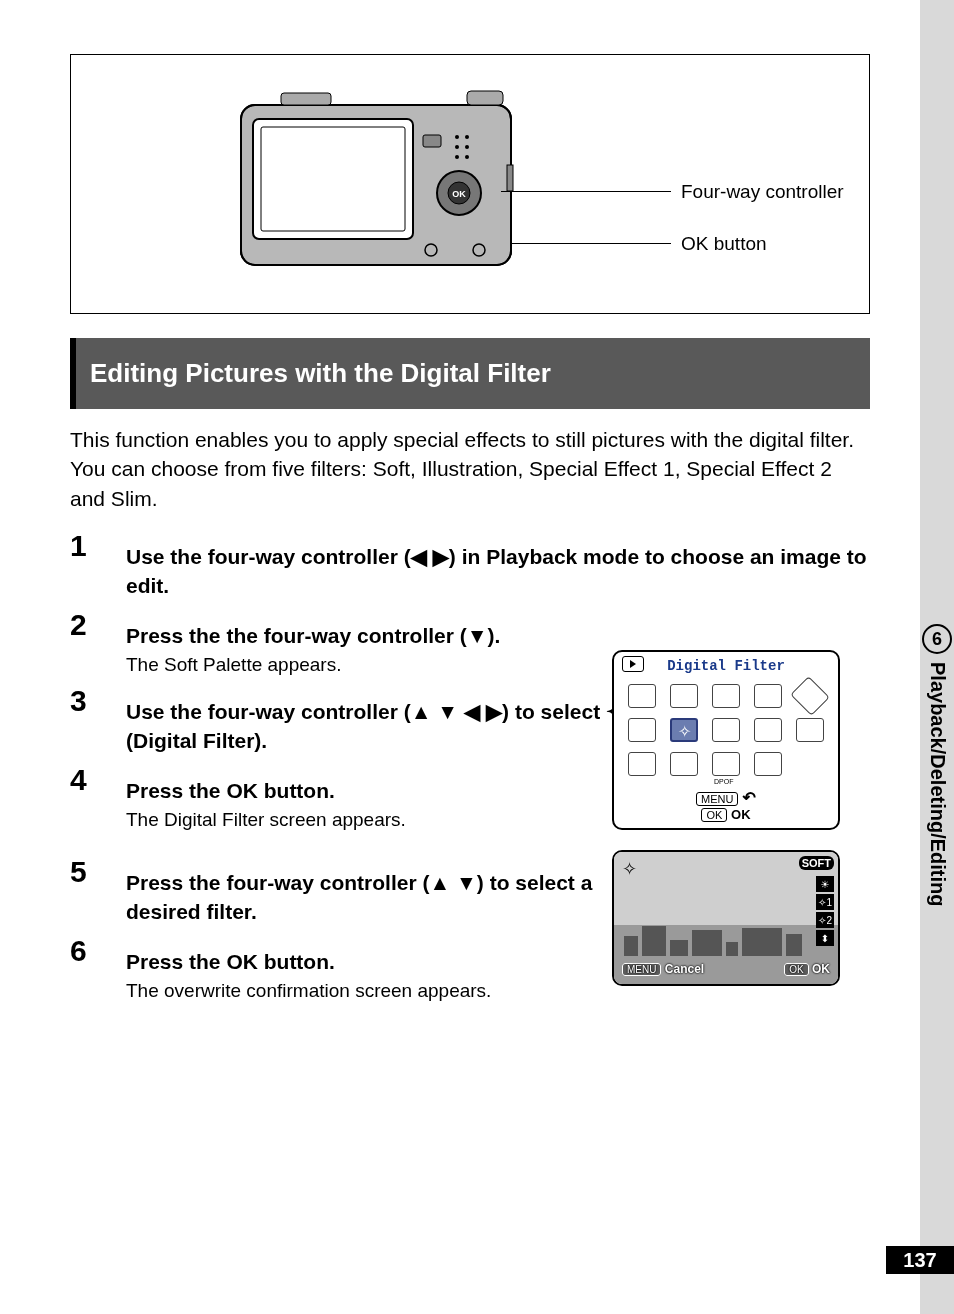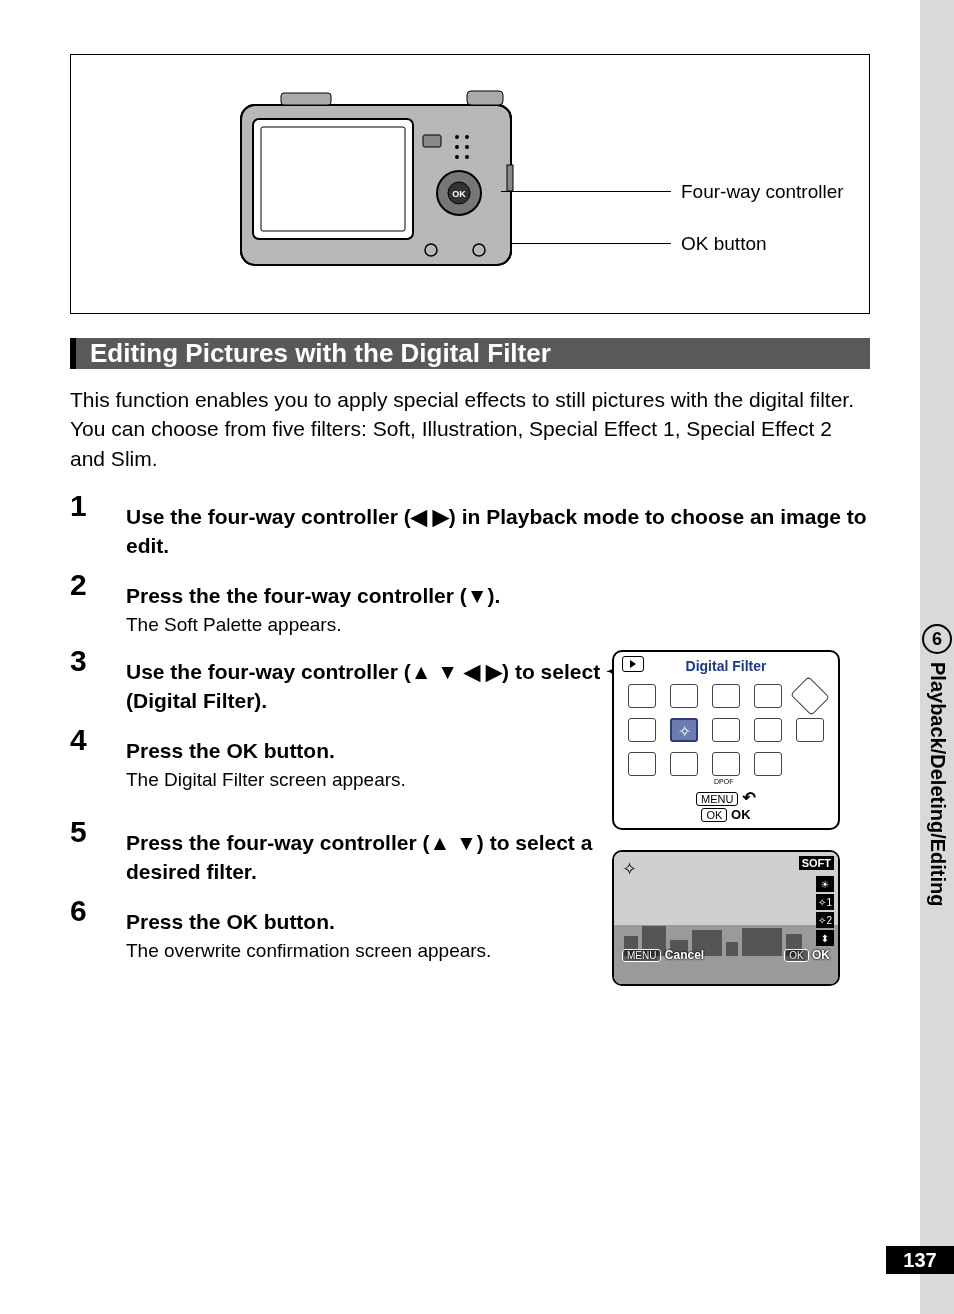--- a/index.html
+++ b/index.html
@@ -25,54 +25,54 @@
     font-size:18px; font-weight:bold; writing-mode:horizontal-tb;
   }
   .content { position:absolute; left:70px; top:54px; width:800px; }
   .camera-box { border:1px solid #000; height:260px; position:relative; }
   .camera-svg { position:absolute; left:160px; top:20px; }
   .callout-line1 { position:absolute; left:430px; top:136px; width:170px; height:1px; background:#000; }
   .callout-text1 { position:absolute; left:610px; top:126px; font-size:19px; }
   .callout-line2 { position:absolute; left:440px; top:188px; width:160px; height:1px; background:#000; }
   .callout-text2 { position:absolute; left:610px; top:178px; font-size:19px; }
 
-  .section-bar { background:#595959; color:#fff; font-weight:bold; font-size:26px; padding:0 14px; margin-top:24px; border-left:6px solid #000; }
+  .section-bar { background:#595959; color:#fff; font-weight:bold; font-size:26px; padding:20px 14px; margin-top:24px; border-left:6px solid #000; }
   .intro { font-size:21px; line-height:1.4; margin-top:16px; }
 
   ol.steps { list-style:none; margin-top:18px; }
   ol.steps > li { display:flex; margin-bottom:10px; }
   .step-num { font-size:30px; font-weight:bold; width:56px; flex-shrink:0; line-height:1; }
   .step-body { flex:1;margin-top:12px; }
   .step-title { font-size:21px; font-weight:bold; line-height:1.35; }
   .step-desc { font-size:19px; margin-top:4px; }
 
   .arrow { font-family: Arial, sans-serif; }
 
   .screens-wrap { position:absolute; left:612px; top:650px; width:228px; }
   .screen { width:228px; border:2px solid #000; border-radius:10px; background:#fff; margin-bottom:20px; position:relative; overflow:hidden; }
-  .scr-header { position:relative; height:26px; }
+  .scr-header { position:relative; height:26px;font-family:Liberation Mono, monospace; }
   .scr-title { position:absolute; left:0; right:0; text-align:center; font-size:14px; font-weight:bold; top:6px; color:#1a3a8a; }
   .play-ic { position:absolute; left:8px; top:4px; width:22px; height:16px; border:1px solid #000; border-radius:3px; display:flex; align-items:center; justify-content:center; }
   .play-ic::after { content:""; border-left:6px solid #000; border-top:4px solid transparent; border-bottom:4px solid transparent; }
   .grid-icons { display:flex; flex-wrap:wrap; gap:10px 14px; padding:6px 14px 8px; }
   .g-icon { width:28px; height:24px; border:1px solid #444; border-radius:3px; position:relative; }
   .g-icon.sel { background:#6b7db0; border:2px solid #2a3a7a; }
   .dpof-lbl { position:absolute; bottom:-10px; left:1px; font-size:7px; }
   .scr-footer { display:flex; justify-content:space-between; align-items:center; padding:4px 10px 6px; font-size:13px; font-weight:bold;flex-direction:column; }
   .menu-badge, .ok-badge { border:1px solid #000; border-radius:3px; padding:0 4px; font-size:11px; background:#fff; font-weight:normal; }
   .ret-arrow { font-size:16px; margin-left:4px; }
 
   .scr-photo { height:132px; background:linear-gradient(#cfcfcf 0%, #cfcfcf 55%, #9a9a9a 55%, #9a9a9a 100%); position:relative; }
   .wand-ic { position:absolute; left:8px; top:6px; font-size:18px; color:#000; }
-  .soft-badge { position:absolute; right:4px; top:4px; background:#000; color:#fff; font-size:11px; padding:1px 3px; font-weight:bold; }
+  .soft-badge { position:absolute; right:4px; top:4px; background:#000; color:#fff; font-size:11px; padding:1px 3px; font-weight:bold;border-radius:6px; }
   .side-indicators { position:absolute; right:4px; top:24px; display:flex; flex-direction:column; gap:2px; }
   .side-ind { width:18px; height:16px; background:#000; color:#fff; font-size:10px; display:flex; align-items:center; justify-content:center; }
   .buildings { position:absolute; bottom:28px; left:10px; right:10px; height:36px; display:flex; align-items:flex-end; gap:4px; }
   .bld { background:#555; }
-  .scr-footer2 { position:absolute; bottom:22px; left:8px; right:8px; display:flex; justify-content:space-between; font-size:12px; font-weight:bold; color:#fff; text-shadow:0 0 2px #000, 0 0 2px #000;text-align:center; }
+  .scr-footer2 { position:absolute; bottom:8px; left:8px; right:8px; display:flex; justify-content:space-between; font-size:12px; font-weight:bold; color:#fff; text-shadow:0 0 2px #000, 0 0 2px #000;text-align:center; }
   .menu-badge2, .ok-badge2 { border:1px solid #fff; border-radius:3px; padding:0 4px; font-size:10px; background:rgba(0,0,0,0.4); font-weight:normal; }
 
   .step-col-limited { max-width:500px; }
 </style>
 </head>
 <body>
 
 <div class="rt-edge"></div>
 <div class="page-num-box">137</div>
 

